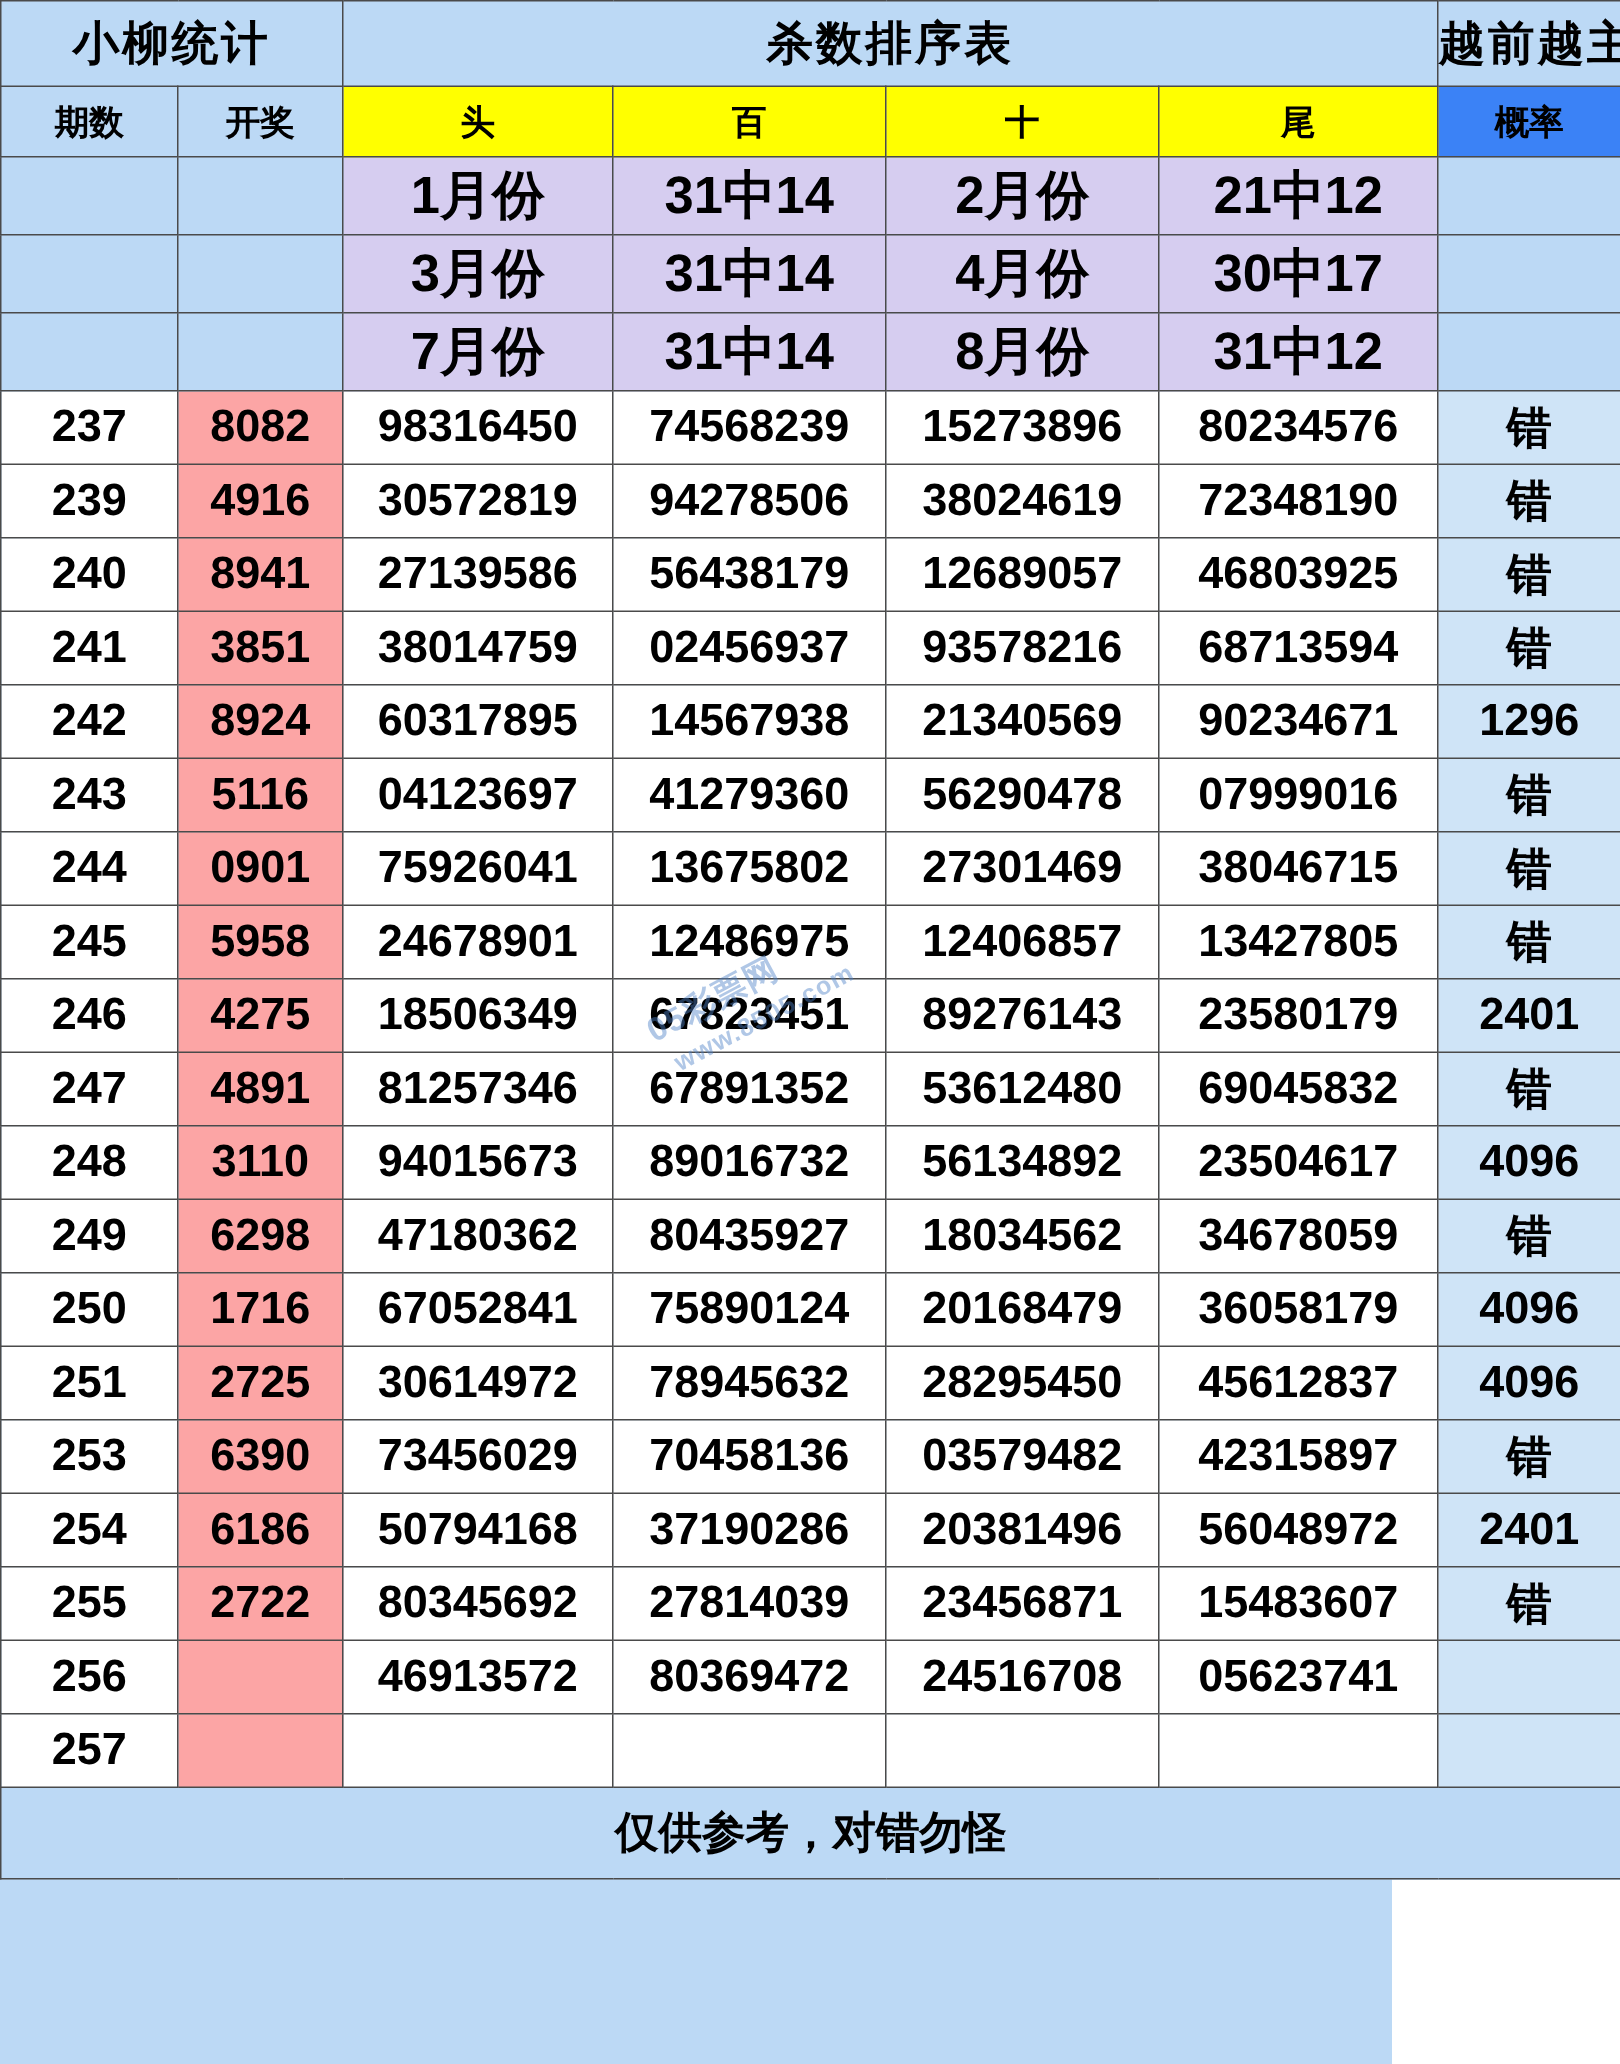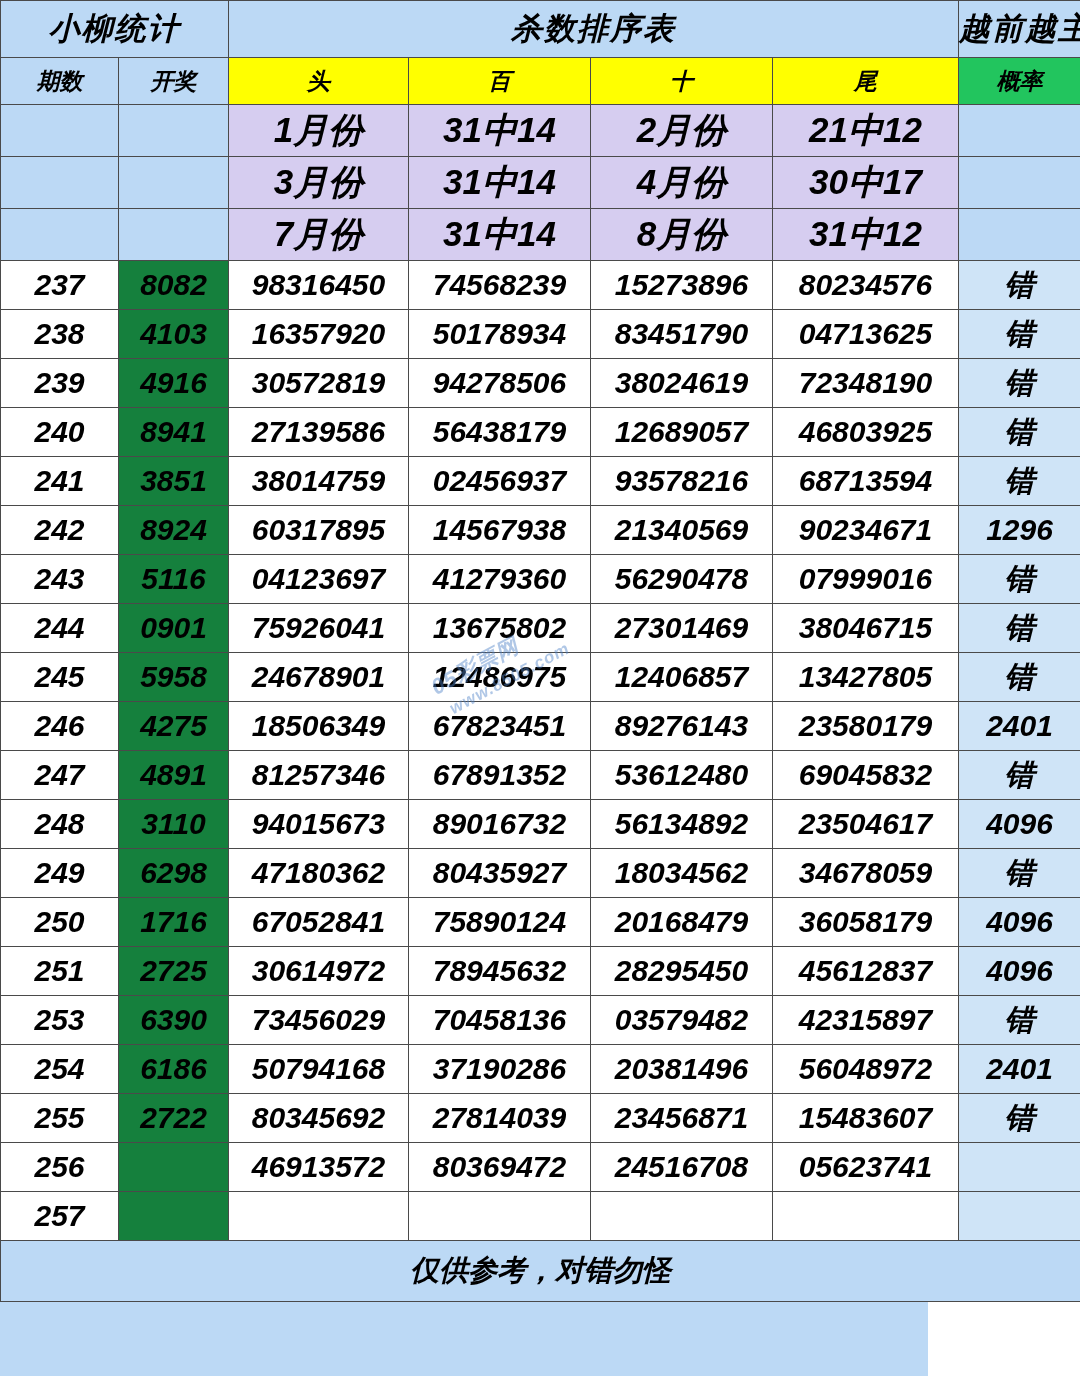--- a/index.html
+++ b/index.html
@@ -12,21 +12,20 @@
     height: 1376px;
     font-family: "Liberation Sans", sans-serif;
     overflow: hidden;
   }
   #sheet {
     width: 928px;
     height: 1376px;
     box-sizing: border-box;
     position: relative;
     background: #bcd9f5;
-    font-style: italic;
   }
   table.main {
     width: 1080px;
     border-collapse: collapse;
     table-layout: fixed;
     background: #bcd9f5;
   }
   table.main td {
     border: 1px solid #4a4a4a;
     text-align: center;
@@ -57,37 +56,37 @@
   .title-mid { }
   .title-right { }
 
   
   .head-row td {
     height: 46px;
     font-size: 23px;
   }
   .head-period { background: #bcd9f5; }
   .head-yellow { background: #ffff00; }
-  .head-prob { background: #22c55e; }
+  .head-prob { background: #3b82f6; }
 
   
   .month-row td {
     height: 51px;
     font-size: 35px;
   }
   .month-blank { background: #bcd9f5; }
   .month-cell { background: #d6cdf0; }
 
   
   .data-row td {
     height: 48px;
     font-size: 30px;
   }
   .cell-period { background: #ffffff; }
-  .cell-draw   { background: #15803d; }
+  .cell-draw   { background: #fca5a5; }
   .cell-num    { background: #ffffff; letter-spacing: 0px; }
   .cell-prob   { background: #cfe4f7; }
   .red { color: #ff0000; }
   .black { color: #000000; }
 
   
   .footer-row td {
     height: 60px;
     font-size: 29px;
     background: #bcd9f5;
@@ -175,29 +174,20 @@
         <tr class="data-row">
           <td class="cell-period">237</td>
           <td class="cell-draw">8082</td>
           <td class="cell-num red">98316450</td>
           <td class="cell-num black">74568239</td>
           <td class="cell-num red">15273896</td>
           <td class="cell-num red">80234576</td>
           <td class="cell-prob">错</td>
         </tr>
         <tr class="data-row">
-          <td class="cell-period">238</td>
-          <td class="cell-draw">4103</td>
-          <td class="cell-num black">16357920</td>
-          <td class="cell-num red">50178934</td>
-          <td class="cell-num red">83451790</td>
-          <td class="cell-num red">04713625</td>
-          <td class="cell-prob">错</td>
-        </tr>
-        <tr class="data-row">
           <td class="cell-period">239</td>
           <td class="cell-draw">4916</td>
           <td class="cell-num black">30572819</td>
           <td class="cell-num red">94278506</td>
           <td class="cell-num red">38024619</td>
           <td class="cell-num black">72348190</td>
           <td class="cell-prob">错</td>
         </tr>
         <tr class="data-row">
           <td class="cell-period">240</td>

